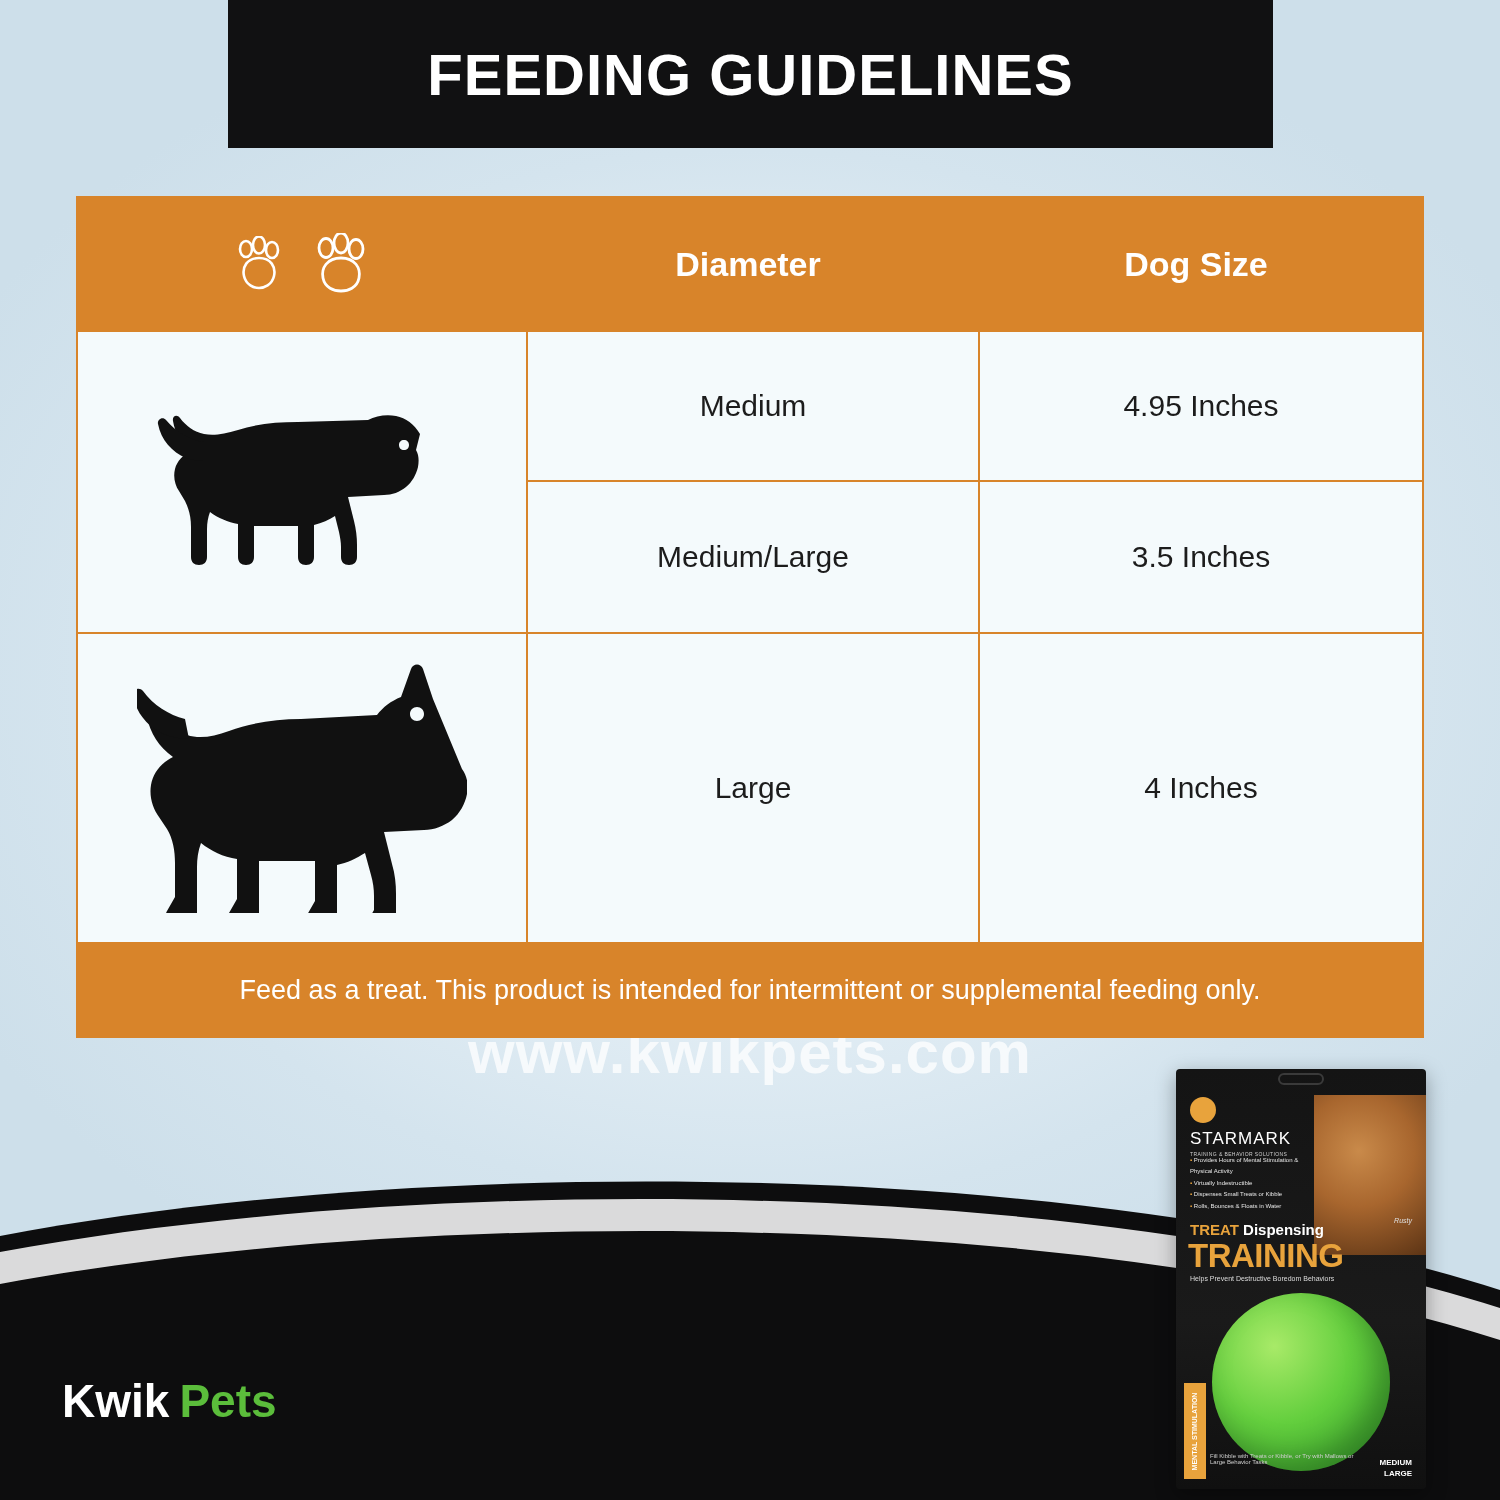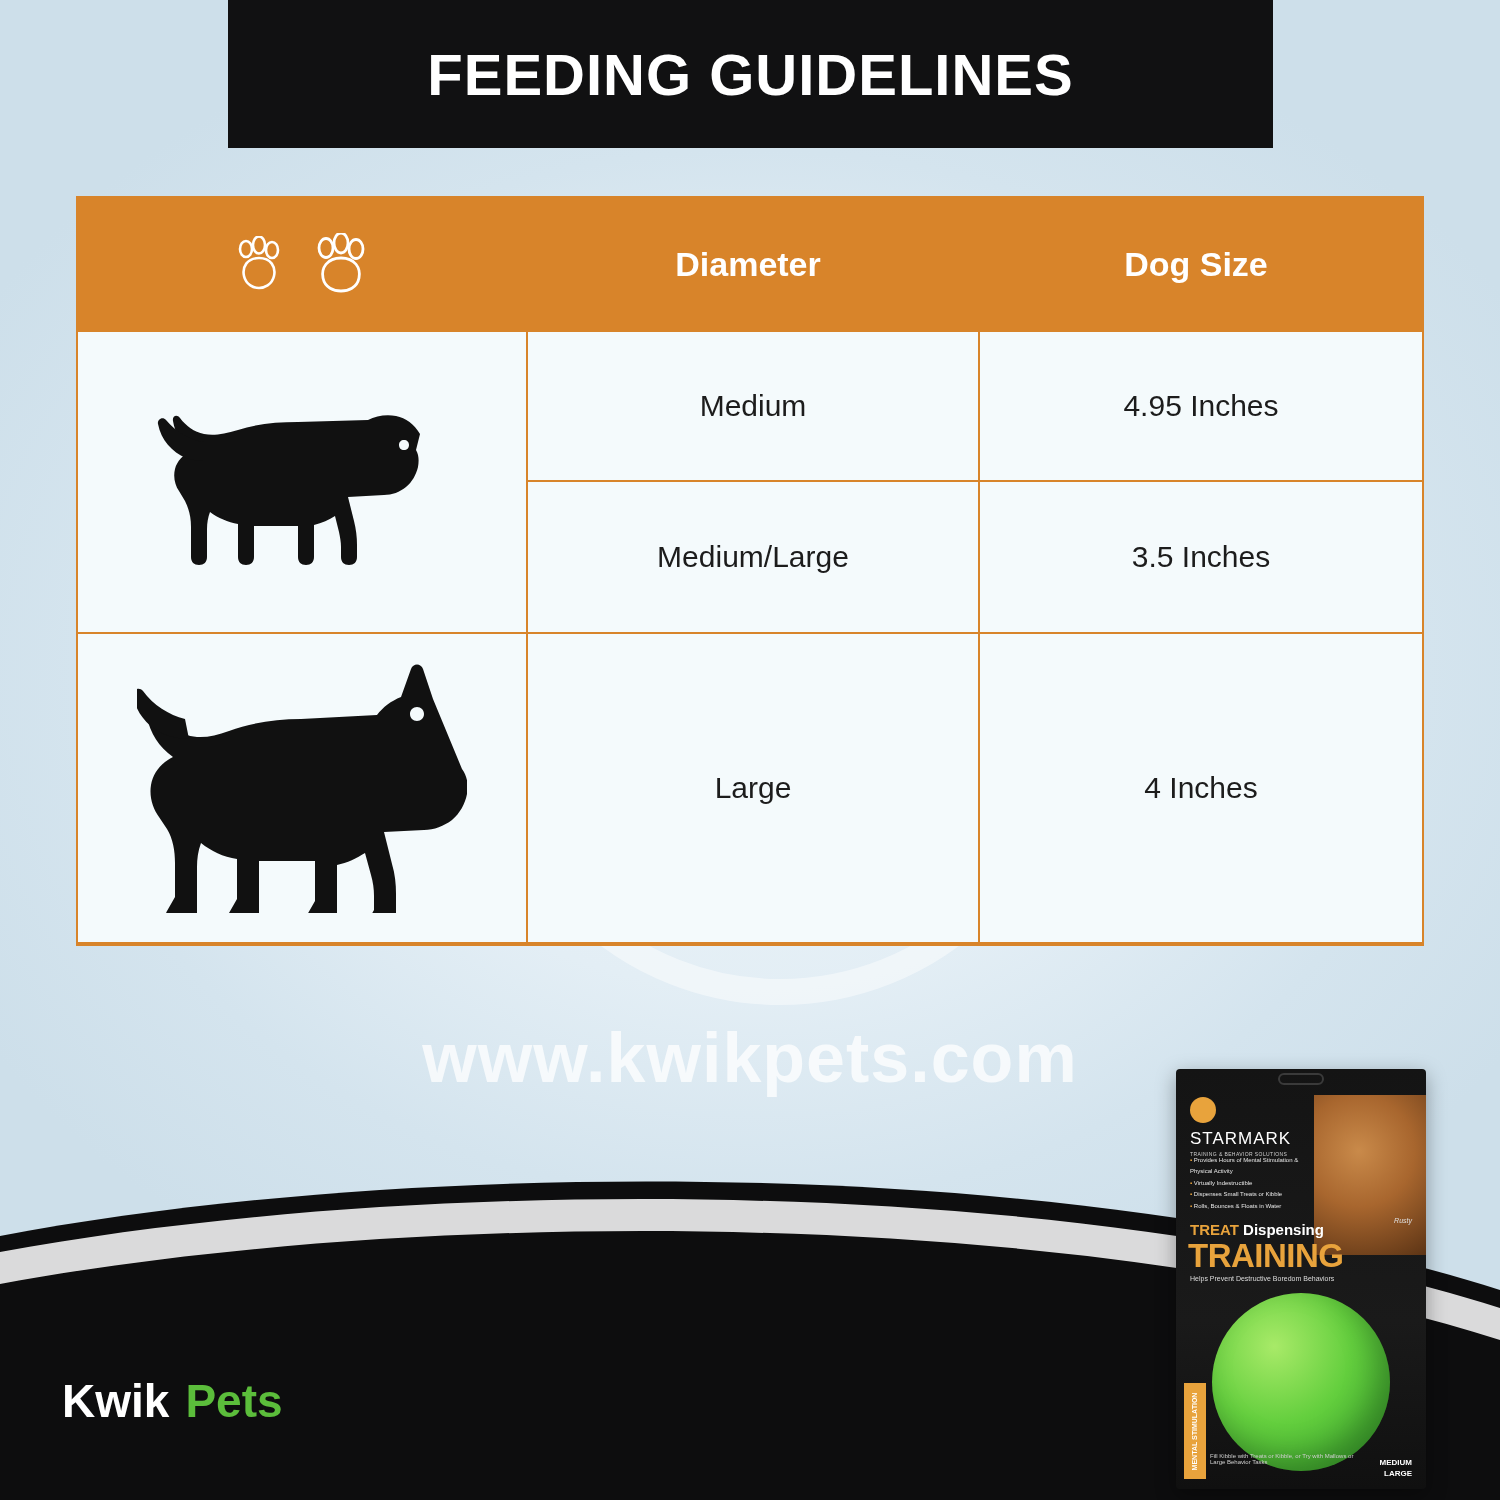--- a/index.html
+++ b/index.html
@@ -48,21 +48,21 @@
     color: rgba(255,255,255,0.55);
     font-size: 260px; font-weight: 700;
     letter-spacing: 6px;
     pointer-events: none;
   }
   .wm-url {
     position: absolute;
     left: 0; top: 1018px; width: 1500px;
     text-align: center;
     color: rgba(255,255,255,0.75);
-    font-size: 70px; font-weight: 700;
+    font-size: 60px; font-weight: 700;
     letter-spacing: 1px;
     pointer-events: none;
   }
 
   
   .table-wrap {
     position: absolute;
     left: 76px; top: 196px;
     width: 1348px;
     border: 2px solid #d8842a;
@@ -123,21 +123,21 @@
   .swoosh {
     position: absolute;
     left: 0; bottom: 0; width: 1500px; height: 360px;
     pointer-events: none;
   }
 
   
   .logo {
     position: absolute;
     left: 62px; bottom: 72px;
-    display: flex; align-items: center; gap: 16px;
+    display: flex; align-items: center; gap: 10px;
     font-size: 46px; font-weight: 700;
   }
   .logo .kwik { color: #ffffff; }
   .logo .pets { color: #5bbd3b; }
 
   
   .package {
     position: absolute;
     left: 1176px; top: 1069px;
     width: 250px; height: 420px;
@@ -266,20 +266,21 @@
       <div class="tcell c-icon dog-cell-2 body-cell">
         <svg width="330" height="250" viewBox="0 0 330 250">
           <path fill="#111111" d="M296 36 l-10 -30 c-2-6 -10-6 -12 0 l-10 28 c-10 4 -18 10 -24 18 l-76 4 c-26 0 -50 4 -72 12 -16 6 -30 8 -42 4 -12-4 -22-12 -30-22 -3-5 -11-2 -10 4 3 16 12 30 26 40 -12 6 -20 16 -22 28 -2 12 2 24 8 32 l8 12 c6 10 8 22 8 34 l0 34 -8 14 c-3 5 0 10 6 10 l16 0 c5 0 8-3 8-8 l0-46 c0-8 1-16 4-24 10 8 22 14 36 16 l0 40 -8 14 c-3 5 0 10 6 10 l16 0 c5 0 8-3 8-8 l0-54 56 0 0 40 -8 14 c-3 5 0 10 6 10 l16 0 c5 0 8-3 8-8 l0-52 c10-2 20-7 28-12 l6 22 c2 7 3 14 3 21 l0 14 -8 14 c-3 5 0 10 6 10 l16 0 c5 0 8-3 8-8 l0-32 c0-10-1-20-4-30 l-8-32 40-2 c10 0 20-4 28-10 8-7 13-16 15-26 2-9 0-18 -5-25 z M280 44 c4 0 7 3 7 7 0 4-3 7-7 7 -4 0-7-3-7-7 0-4 3-7 7-7 z"></path>
           <path fill="#111111" d="M48 56 c-16-4 -32-14 -42-28 -4-5 -12-1 -10 5 4 20 18 34 36 40 7 2 14 3 20 3 z"></path>
         </svg>
       </div>
       <div class="tcell c-size body-cell">Large</div>
       <div class="tcell c-diam body-cell">4 Inches</div>
     </div>
 
+    <div class="footer-note">Feed as a treat. This product is intended for intermittent or supplemental feeding only.</div>
   </div>
 
   <svg class="swoosh" viewBox="0 0 1500 360" preserveAspectRatio="none">
     <path d="M0 96 C 420 16, 1080 16, 1500 150 L1500 360 L0 360 Z" fill="#0d0d0e"></path>
     <path d="M0 112 C 420 34, 1080 34, 1500 168 L1500 200 C 1080 66, 420 66, 0 144 Z" fill="#ffffff" opacity="0.85"></path>
   </svg>
 
   <div class="logo">
     <span class="kwik">Kwik</span>
     <span class="pets">Pets</span>

